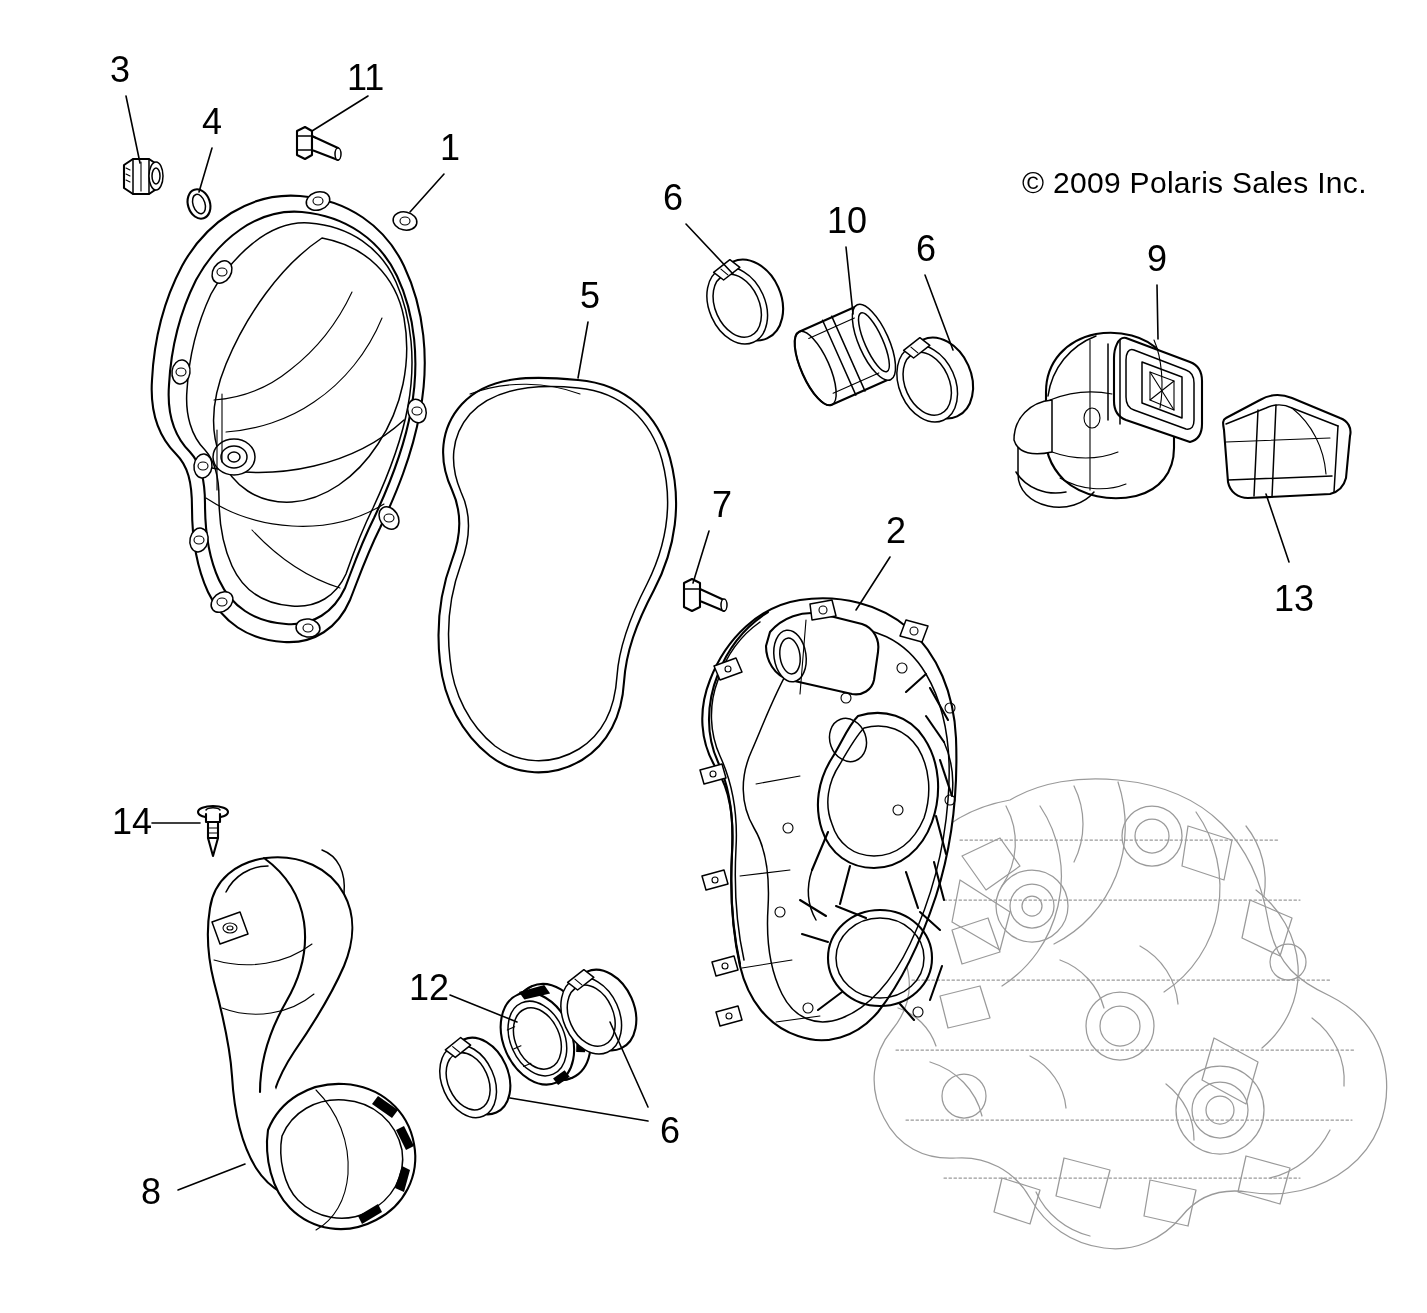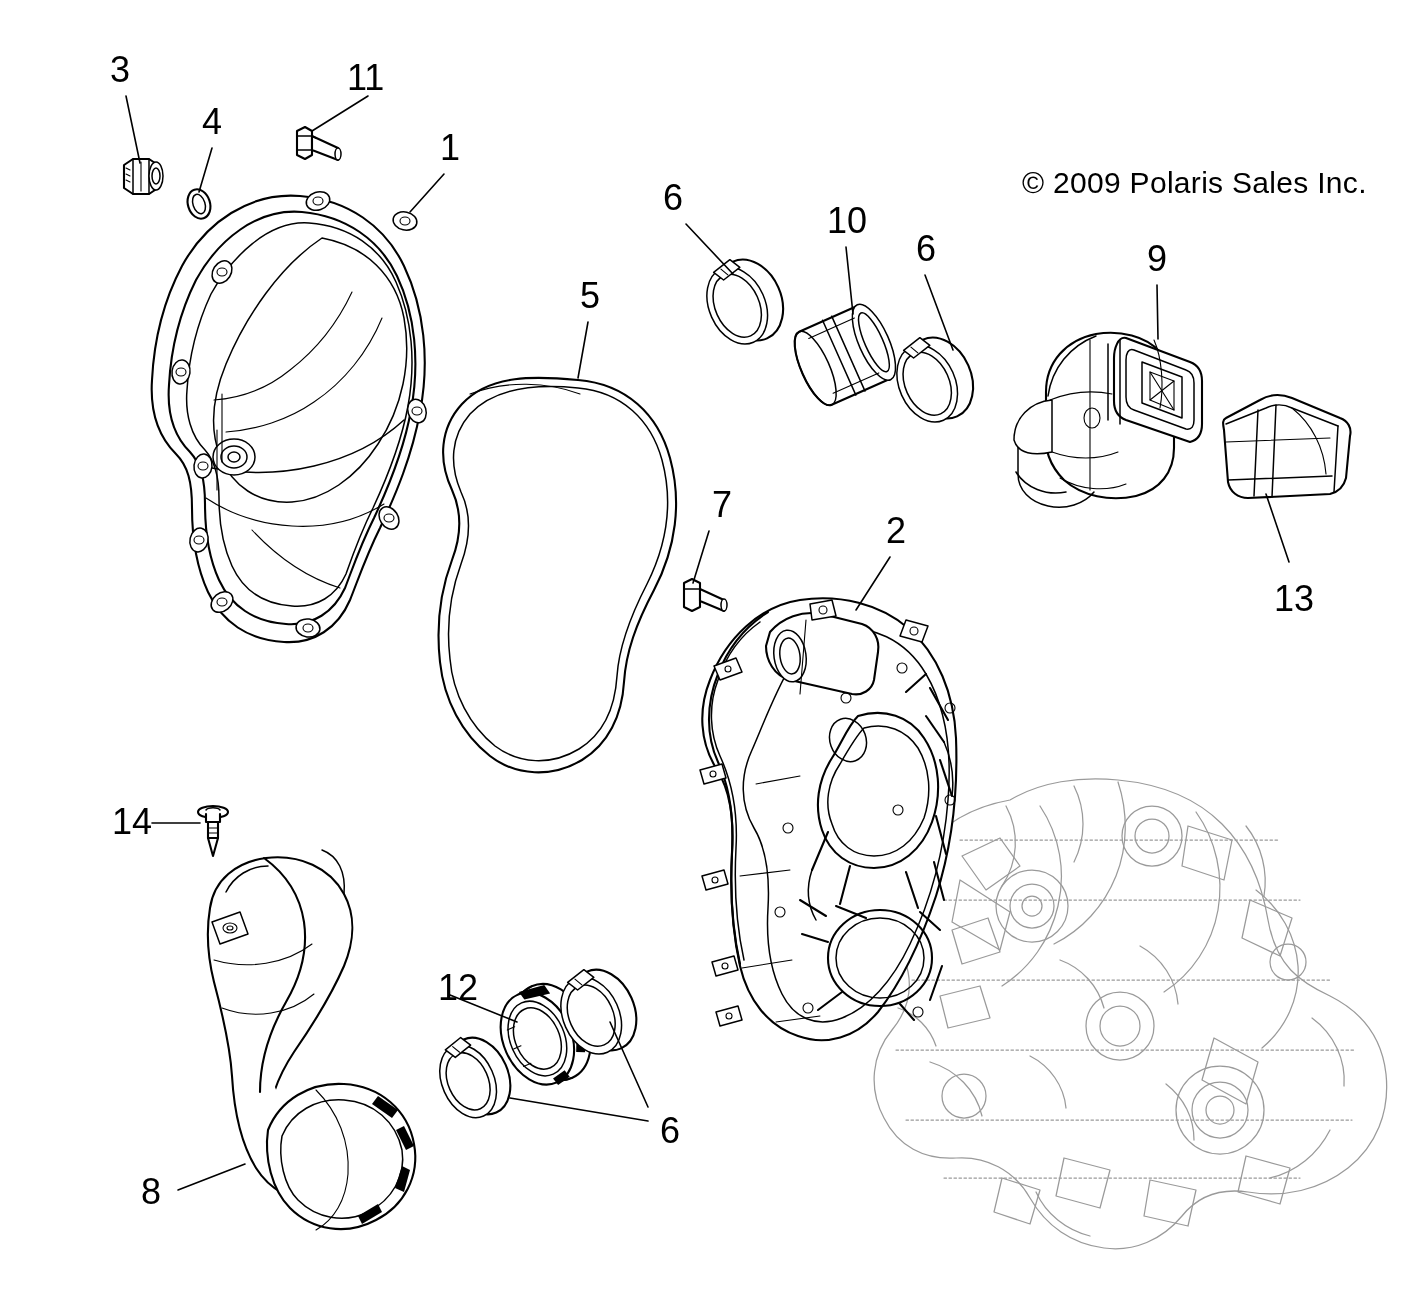--- a/index.html
+++ b/index.html
@@ -537,18 +537,18 @@
       <div class="callout" style="left: 440px; top: 130px;">1</div>
       <div class="callout" style="left: 663px; top: 180px;">6</div>
       <div class="callout" style="left: 827px; top: 203px;">10</div>
       <div class="callout" style="left: 916px; top: 231px;">6</div>
       <div class="callout" style="left: 1147px; top: 241px;">9</div>
       <div class="callout" style="left: 580px; top: 278px;">5</div>
       <div class="callout" style="left: 712px; top: 487px;">7</div>
       <div class="callout" style="left: 886px; top: 513px;">2</div>
       <div class="callout" style="left: 1274px; top: 565px; margin-top: 16px;">13</div>
       <div class="callout" style="left: 112px; top: 804px;">14</div>
-      <div class="callout" style="left: 409px; top: 970px; margin-left: 29px;">12</div>
+      <div class="callout" style="left: 409px; top: 970px;">12</div>
       <div class="callout" style="left: 141px; top: 1174px;">8</div>
       <div class="callout" style="left: 660px; top: 1113px;">6</div>
     </div>
 
 </div>
 
 </body></html>

